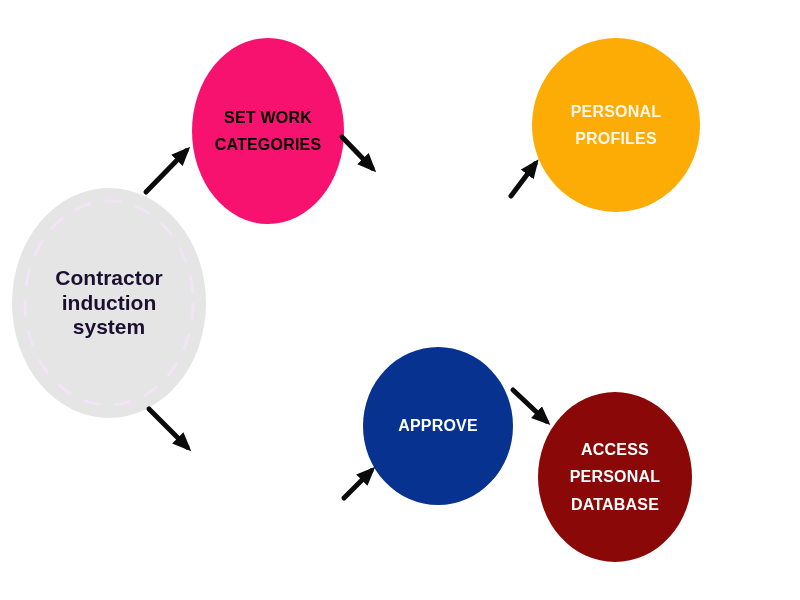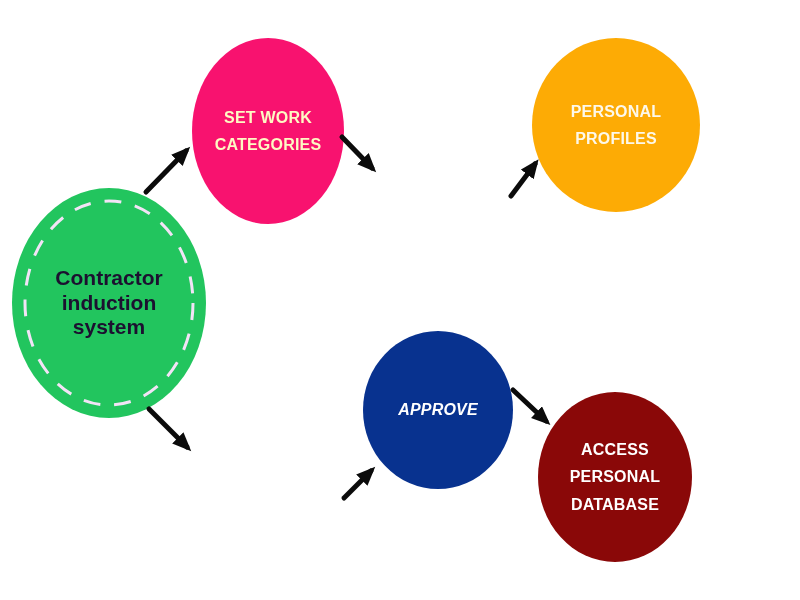--- a/index.html
+++ b/index.html
@@ -58,21 +58,21 @@
     stroke-width: 3;
     stroke-dasharray: 17 14;
   }
   
   .node-contractor { left: 12px;  top: 188px; width: 194px; height: 230px; }
   .node-contractor .label { font-size: 21px; line-height: 1.18; letter-spacing: 0; }
   .node-setwork    { left: 192px; top: 38px;  width: 152px; height: 186px; }
   .node-logins     { left: 362px; top: 128px; width: 148px; height: 170px; }
   .node-profiles   { left: 532px; top: 38px;  width: 168px; height: 174px; }
   .node-conduct    { left: 192px; top: 387px; width: 152px; height: 180px; }
-  .node-approve    { left: 363px; top: 331px; width: 150px; height: 158px; font-style: italic; }
+  .node-approve    { left: 363px; top: 347px; width: 150px; height: 158px; }
   .node-database   { left: 538px; top: 392px; width: 154px; height: 170px; }
 </style>
 </head>
 <body>
 
 <div class="canvas">
 
   <svg class="arrows" width="800" height="600" viewBox="0 0 800 600">
     <defs>
       <marker id="ah" markerWidth="20" markerHeight="18" refX="13" refY="8" orient="auto" markerUnits="userSpaceOnUse">
@@ -80,31 +80,31 @@
       </marker>
     </defs>
     <line x1="146" y1="192" x2="186" y2="151" marker-end="url(#ah)"></line>
     <line x1="342" y1="137" x2="372" y2="168" marker-end="url(#ah)"></line>
     <line x1="511" y1="196" x2="535" y2="164" marker-end="url(#ah)"></line>
     <line x1="149" y1="409" x2="187" y2="447" marker-end="url(#ah)"></line>
     <line x1="344" y1="498" x2="371" y2="471" marker-end="url(#ah)"></line>
     <line x1="513" y1="390" x2="546" y2="421" marker-end="url(#ah)"></line>
   </svg>
 
-  <div class="node node-contractor" style="background-color: #22c55e;">
+  <div class="node node-contractor" style="background-color: #e5e5e5;">
     <svg class="ring" viewBox="0 0 194 230" style="stroke: rgb(242, 227, 246);">
       <ellipse cx="97" cy="115" rx="84" ry="102"></ellipse>
     </svg>
     <span class="label" style="color: rgb(28, 16, 48);">Contractor
 induction
 system</span>
   </div>
 
   <div class="node node-setwork" style="background-color: rgb(248, 18, 111);">
-    <span class="label" style="color: #fef9c3;">SET WORK
+    <span class="label" style="color: #000000;">SET WORK
 CATEGORIES</span>
   </div>
 
 
   <div class="node node-profiles" style="background-color: rgb(253, 171, 5);">
     <span class="label" style="color: rgb(253, 248, 234);">PERSONAL
 PROFILES</span>
   </div>
 
 

